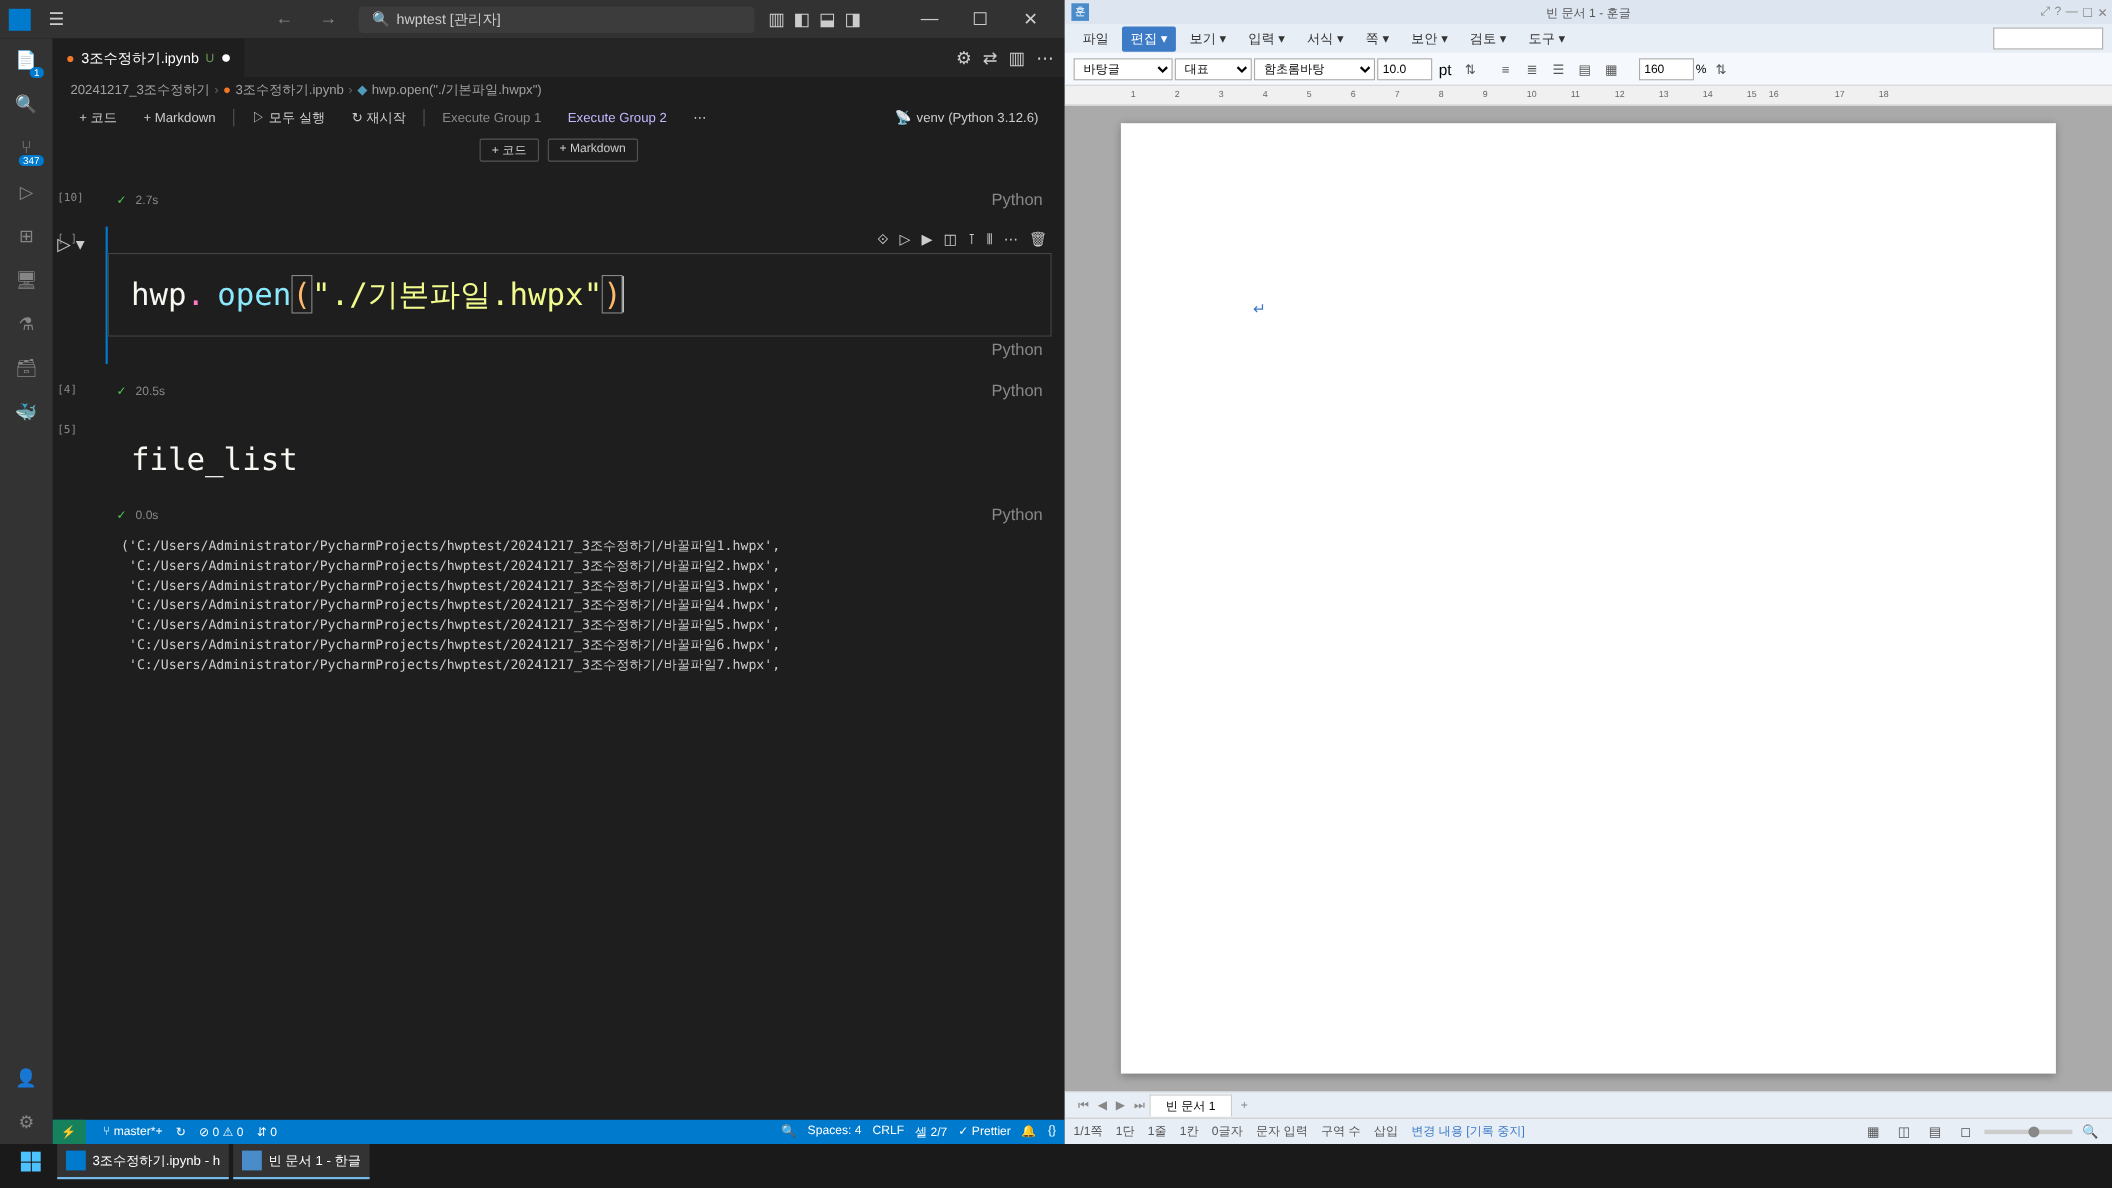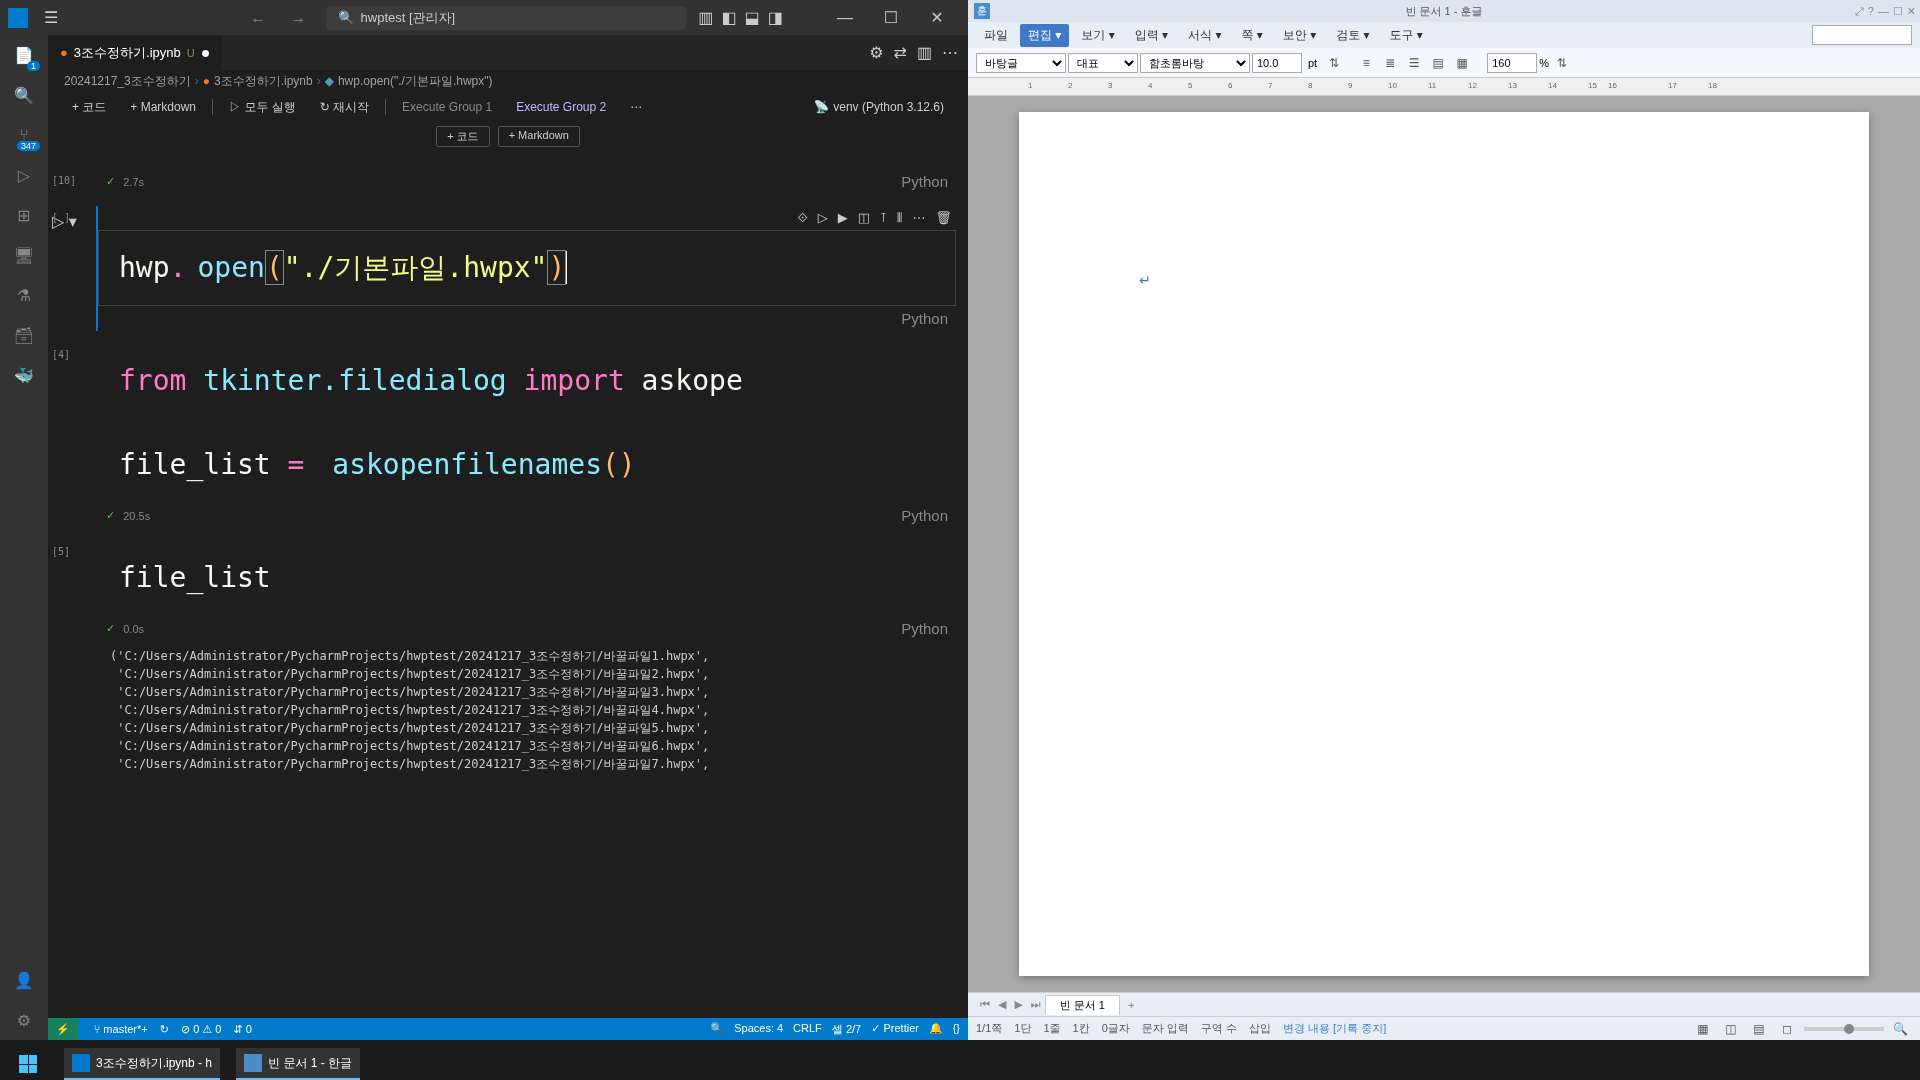--- a/index.html
+++ b/index.html
@@ -1,19 +1,19 @@
 <!DOCTYPE html>
 <html><head>
 <meta charset="utf-8">
 <style>
 * { margin: 0; padding: 0; box-sizing: border-box; }
 body { font-family: 'Segoe UI', sans-serif; width: 1920px; height: 1080px; overflow: hidden; background: #1e1e1e; display: flex; }
 .vscode { width: 968px; height: 1040px; background: #1e1e1e; display: flex; flex-direction: column; }
 .hangul { flex: 1; height: 1040px; background: #f0f0f0; display: flex; flex-direction: column; }
-.taskbar { position: absolute; bottom: 0; left: 0; width: 1920px; height: 40px; background: #1a1a1a; display: flex; align-items: flex-end; padding: 0 8px; gap: 16px; }
+.taskbar { position: absolute; bottom: 0; left: 0; width: 1920px; height: 40px; background: #1a1a1a; display: flex; align-items: flex-start; padding: 0 8px; gap: 4px; }
 
 
 .vsc-titlebar { height: 35px; background: #323233; display: flex; align-items: center; padding: 0 8px; }
 .vsc-logo { width: 20px; height: 20px; background: #007acc; margin-right: 12px; }
 .menu-icon { color: #ccc; cursor: pointer; padding: 4px; }
 .vsc-nav { display: flex; gap: 8px; margin-left: 180px; }
 .nav-arrow { color: #888; padding: 4px 8px; }
 .vsc-search { flex: 1; max-width: 360px; background: #3c3c3c; border-radius: 4px; padding: 3px 12px; color: #ccc; font-size: 13px; margin: 0 12px; display: flex; align-items: center; gap: 6px; }
 .window-ctrl { display: flex; margin-left: auto; }
 .wc-btn { width: 46px; height: 35px; display: flex; align-items: center; justify-content: center; color: #ccc; }
@@ -210,24 +210,20 @@
           <div class="cell-input" style="border:1px solid #444">
 <span class="tok-var">hwp</span><span class="tok-op">.</span><span class="tok-fn">open</span><span class="tok-pn bracket-hl">(</span><span class="tok-str">"./기본파일.hwpx"</span><span class="tok-pn bracket-hl">)</span><span class="cursor"></span>
           </div>
           <div class="cell-status">
             <span class="cell-gutter">[ ]</span>
             <span class="lang-tag">Python</span>
           </div>
         </div>
 
         <div class="cell">
-          <div class="cell-input">
-<span class="tok-kw">from</span> <span class="tok-mod">tkinter.filedialog</span> <span class="tok-kw">import</span> <span class="tok-var">askope</span><br><br>
-<span class="tok-var">file_list</span> <span class="tok-op">=</span> <span class="tok-fn">askopenfilenames</span><span class="tok-pn">()</span>
-          </div>
           <div class="cell-status">
             <span class="cell-gutter">[4]</span>
             <span class="chk">✓</span>
             <span>20.5s</span>
             <span class="lang-tag">Python</span>
           </div>
         </div>
 
         <div class="cell">
           <div class="cell-input">
@@ -291,21 +287,21 @@
     <span class="hg-mi"><span>보안</span> ▾</span>
     <span class="hg-mi"><span>검토</span> ▾</span>
     <span class="hg-mi"><span>도구</span> ▾</span>
     <input class="hg-sel" style="margin-left: auto; width: 100px;" placeholder="">
   </div>
   <div class="hg-toolbar">
     <select class="hg-sel" style="width:90px"><option>바탕글</option></select>
     <select class="hg-sel" style="width:70px"><option>대표</option></select>
     <select class="hg-sel" style="width:110px"><option>함초롬바탕</option></select>
     <input class="hg-sel" style="width: 50px;" value="10.0">
-    <span style="font-size:11px;margin:16px 4px">pt</span>
+    <span style="font-size:14px;margin:16px 4px">pt</span>
     <span class="hg-ibtn">⇅</span>
     <span style="width:6px"></span>
     <span class="hg-ibtn">≡</span>
     <span class="hg-ibtn">≣</span>
     <span class="hg-ibtn">☰</span>
     <span class="hg-ibtn">▤</span>
     <span class="hg-ibtn">▦</span>
     <span style="width:10px"></span>
     <input class="hg-sel" style="width: 50px;" value="160">
     <span style="font-size:11px">%</span>

